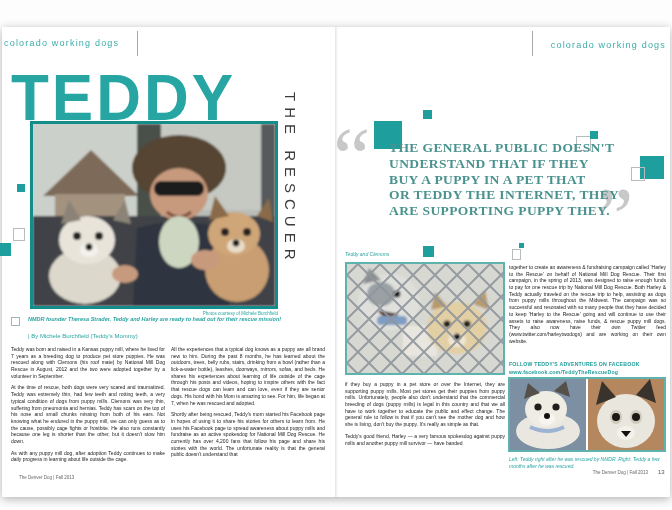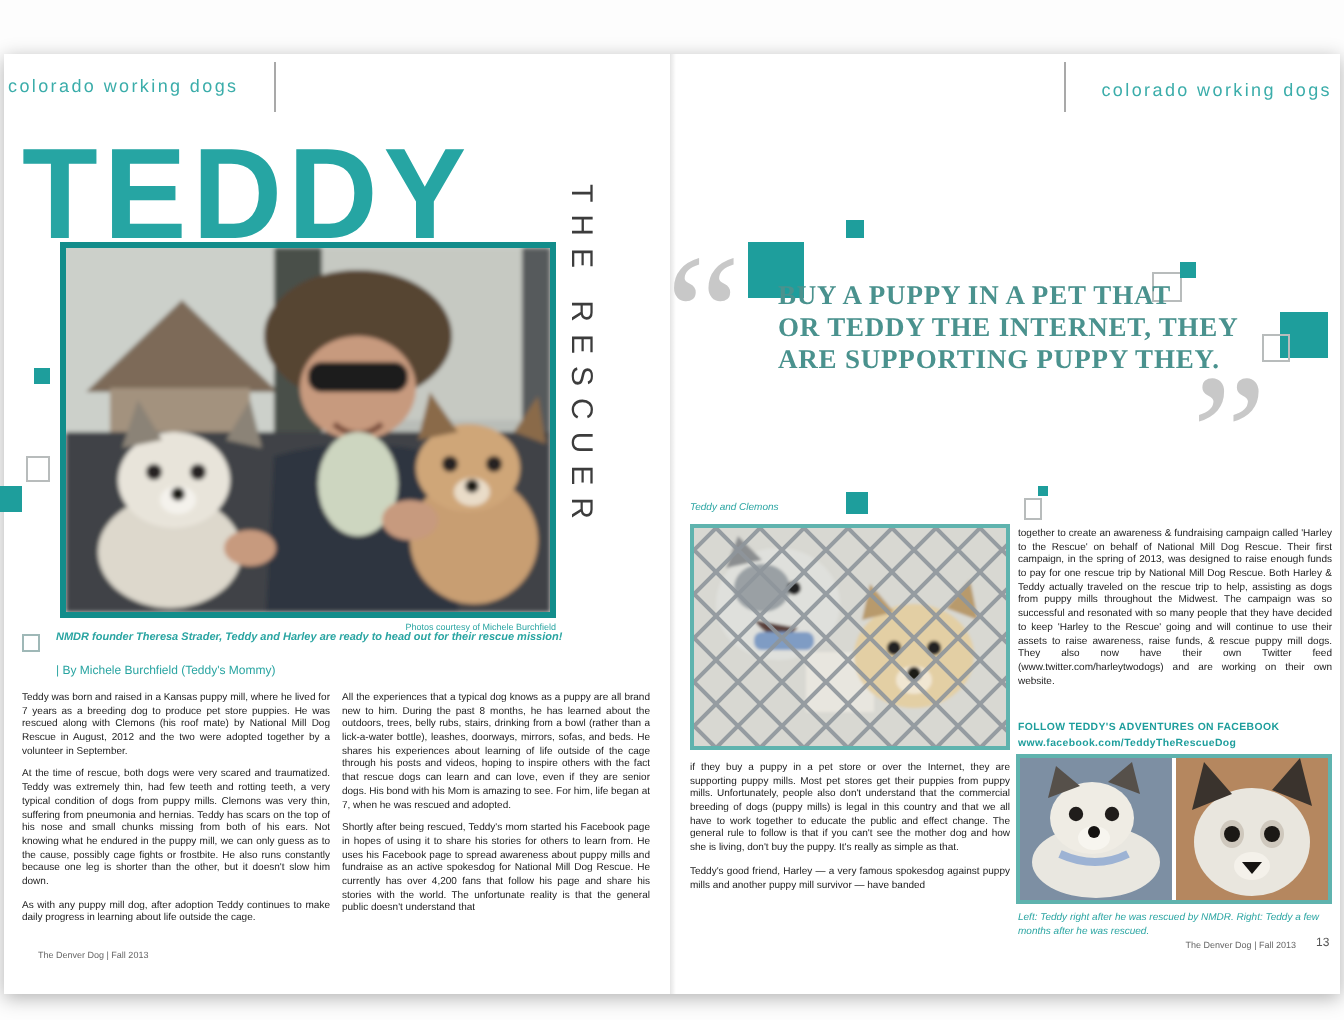--- a/index.html
+++ b/index.html
@@ -121,20 +121,22 @@
   <div class="abs sq" style="left:423px;top:110px;width:9px;height:9px;"></div>
   <div class="abs sq-o" style="left:576px;top:136px;width:15px;height:15px;"></div>
   <div class="abs sq" style="left:590px;top:131px;width:8px;height:8px;"></div>
   <div class="abs sq" style="left:640px;top:156px;width:24px;height:23px;"></div>
   <div class="abs sq-o" style="left:631px;top:167px;width:14px;height:14px;"></div>
 
   <div class="abs quote-mark" style="left:333px;top:116px;">“</div>
   <div class="abs quote-mark" style="left:596px;top:176px;">”</div>
 
   <div class="abs" style="left:389px;top:140px;">
+    <div class="quote-line">THE GENERAL PUBLIC DOESN'T</div>
+    <div class="quote-line">UNDERSTAND THAT IF THEY</div>
     <div class="quote-line">BUY A PUPPY IN A PET THAT</div>
     <div class="quote-line">OR TEDDY THE INTERNET, THEY</div>
     <div class="quote-line">ARE SUPPORTING PUPPY THEY.</div>
   </div>
 
   <div class="abs small-cap" style="left:345px;top:251px;">Teddy and Clemons</div>
   <div class="abs sq" style="left:423px;top:246px;width:11px;height:11px;"></div>
   <div class="abs sq" style="left:519px;top:243px;width:5px;height:5px;"></div>
   <div class="abs sq-o" style="left:512px;top:249px;width:9px;height:11px;"></div>
 

